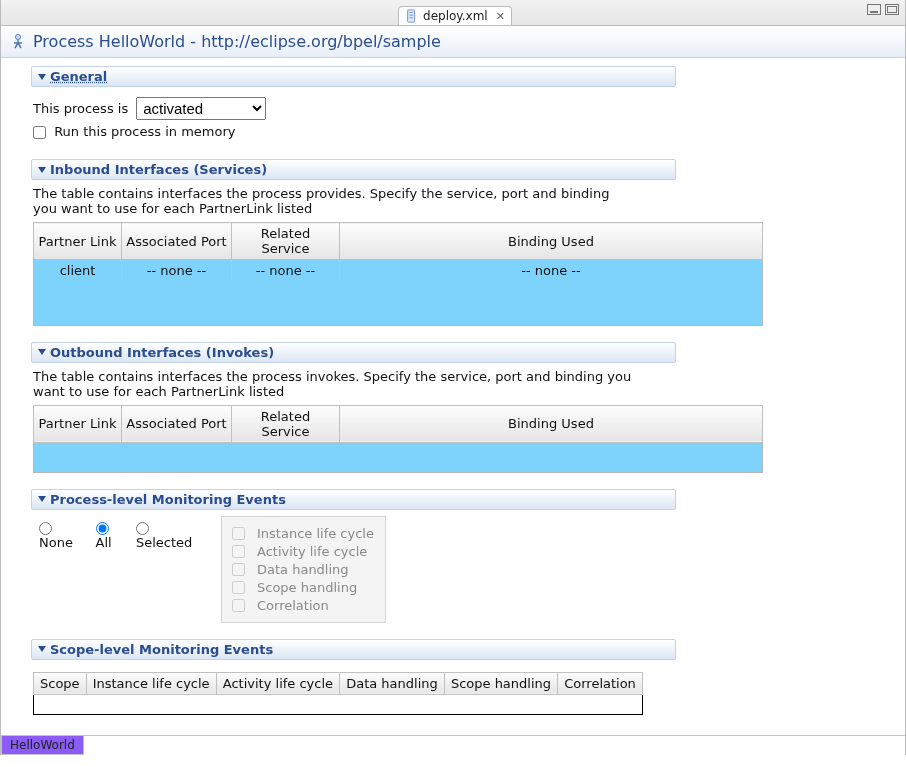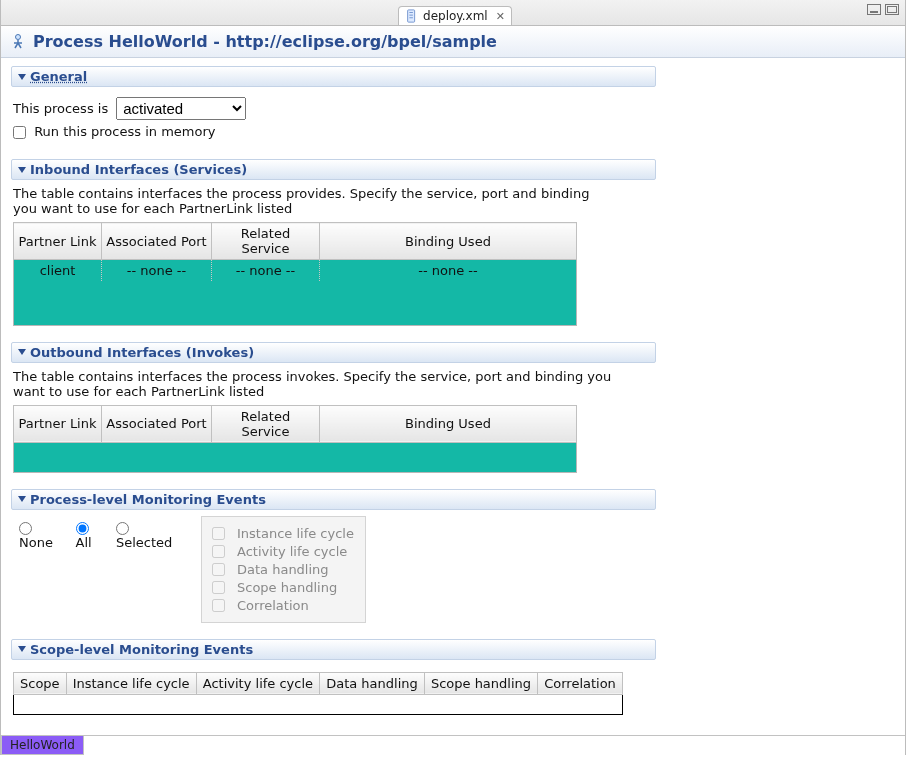--- a/index.html
+++ b/index.html
@@ -74,27 +74,28 @@
   .form-header {
     background: linear-gradient(to bottom, #ffffff, #e8eef7);
     border-bottom: 1px solid #c8d2e0;
     padding: 6px 8px 6px 8px;
     display: flex;
     align-items: center;
     gap: 6px;
   }
   .form-header .title {
     color: #2a4d8f;
-    font-weight: bold;
+    font-weight: normal;
     font-size: 16px;
   }
   .process-icon { flex-shrink: 0; }
 
   .content {
     padding: 8px 10px 4px 10px;
+    margin-left: 20px;
   }
   .section {
     width: 645px;
     margin-bottom: 14px;
   }
   .section-header {
     background: linear-gradient(to bottom, #ffffff 0%, #dbe6f4 100%);
     border: 1px solid #c3d2e6;
     border-radius: 2px;
     padding: 2px 6px;
@@ -130,24 +131,24 @@
     width: 130px;
   }
   input[type=checkbox], input[type=radio] {
     margin: 0 4px 0 0;
     vertical-align: middle;
   }
 
   
   table.data {
     border-collapse: collapse;
-    width: 564px;
+    width: 730px;
     border: 1px solid #b7b7b7;
     margin-top: 6px;
-    background: #14b8a6;
+    background: #7dd3fc;
   }
   table.data th {
     background: linear-gradient(to bottom, #fdfdfd, #e5e5e5);
     border: 1px solid #c0c0c0;
     font-weight: normal;
     padding: 3px 4px;
     text-align: center;
     font-size: 13px;
   }
   table.data td {

